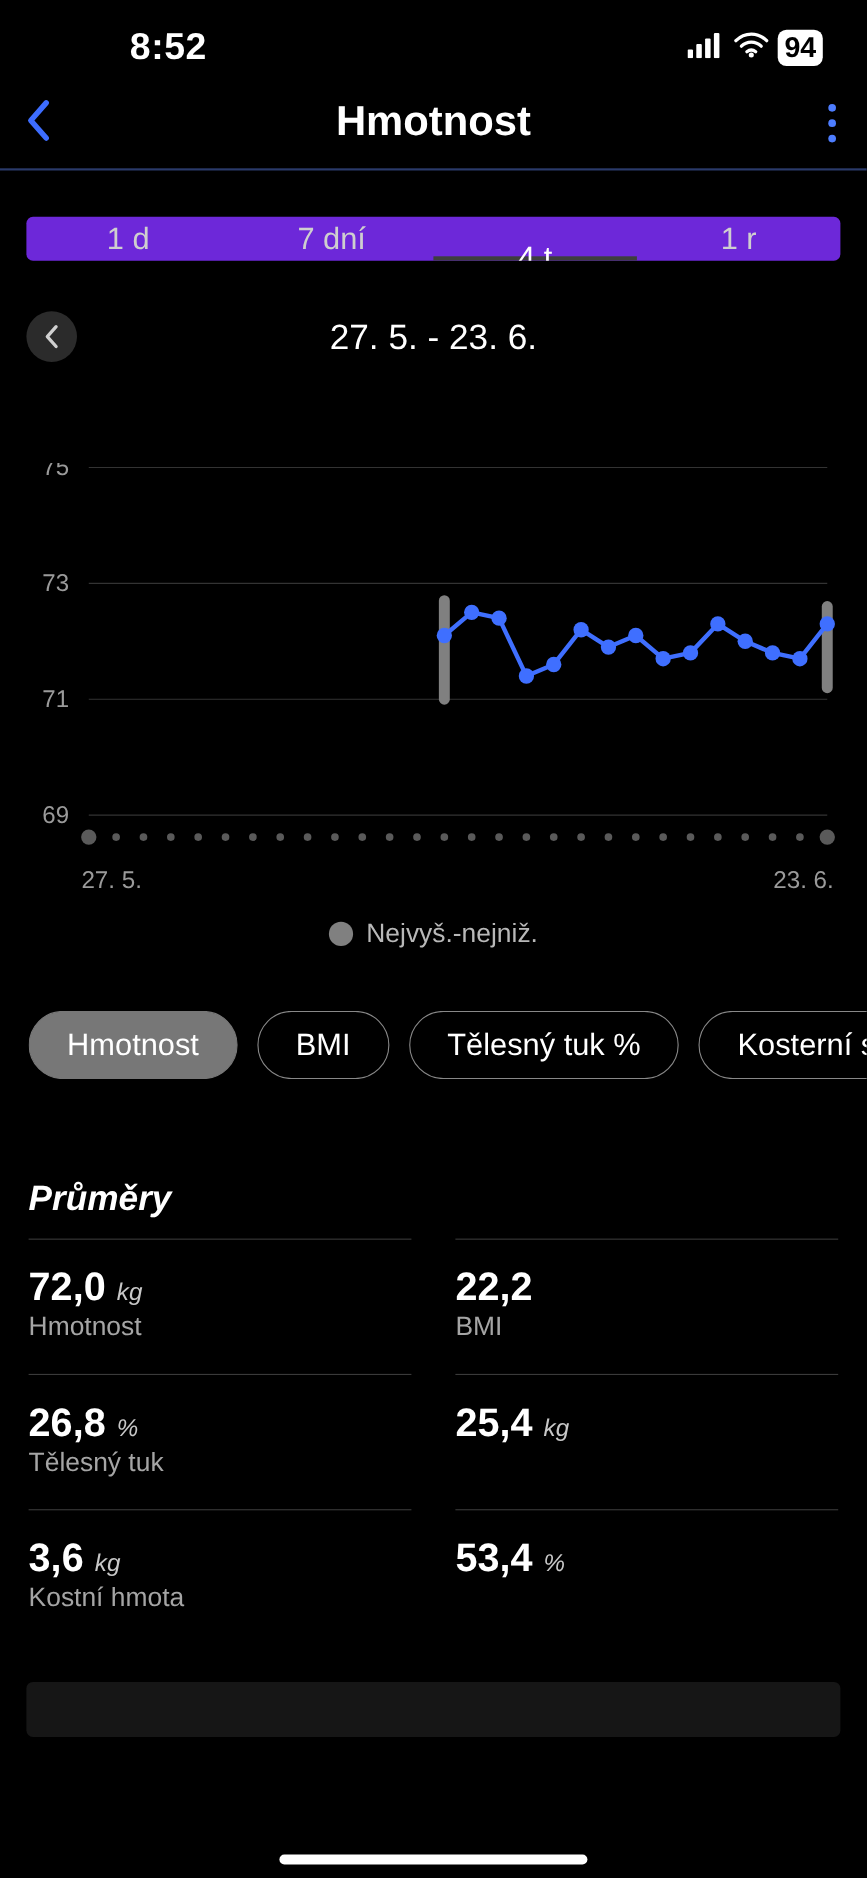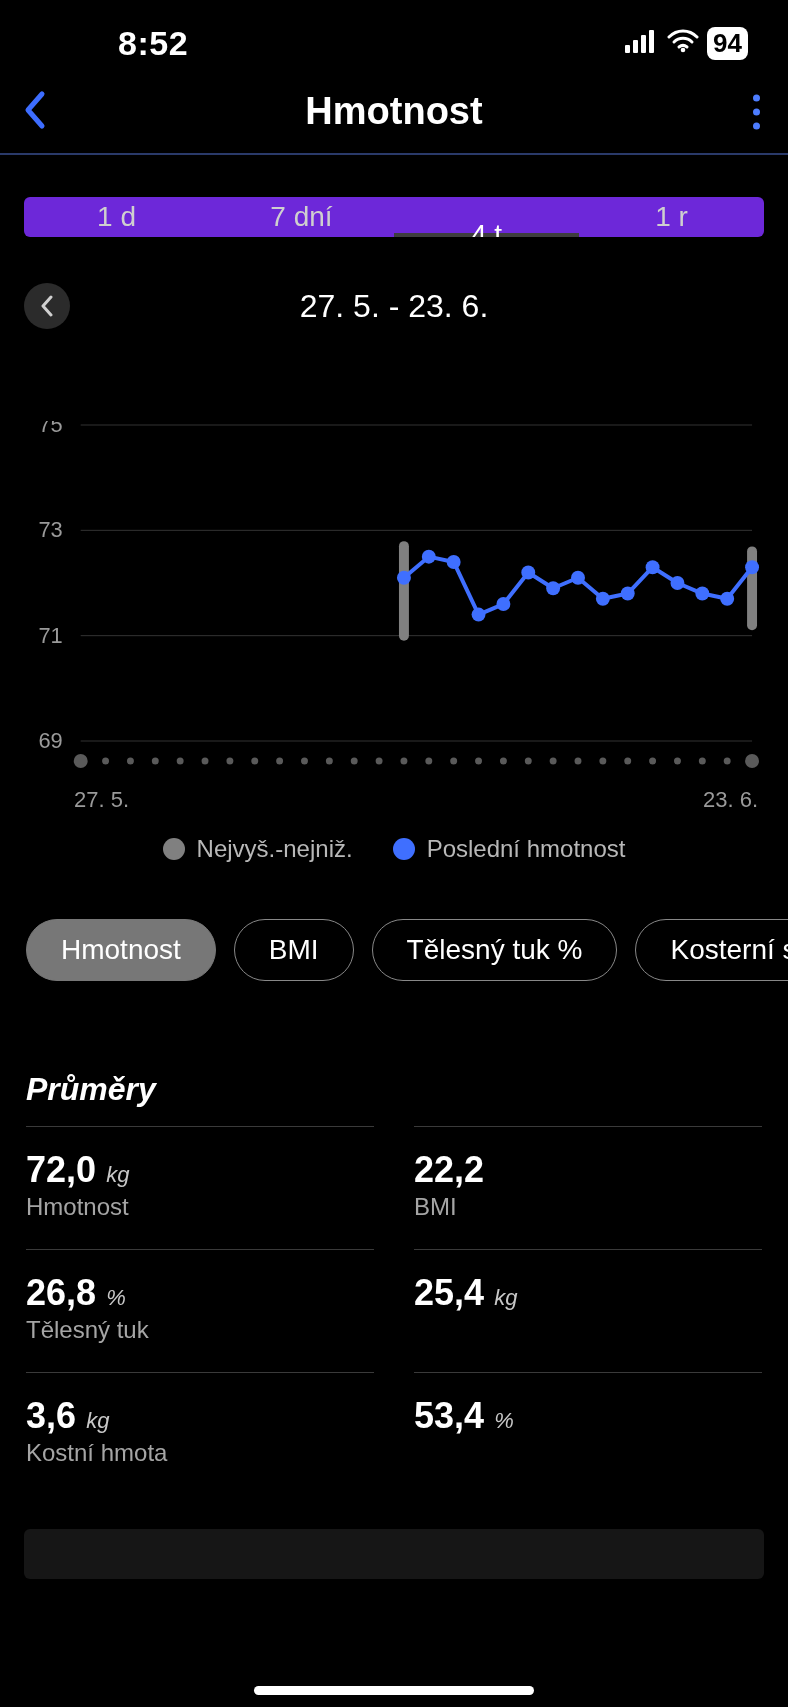--- a/index.html
+++ b/index.html
@@ -166,24 +166,20 @@
     </svg>
   <div class="xaxis-labels">
     <span>27. 5.</span>
     <span>23. 6.</span>
   </div>
   <div class="legend" id="legend">
       <div class="legend-item">
         <div class="legend-dot" style="background: rgb(128, 128, 128);"></div>
         <span>Nejvyš.-nejniž.</span>
       </div>
-      <div class="legend-item">
-        <div class="legend-dot" style="background: rgb(63, 111, 255);"></div>
-        <span>Poslední hmotnost</span>
-      </div>
     </div>
 </div>
 
 <div class="pill-row" id="pill-row">
     <div class="pill active">Hmotnost</div>
     <div class="pill">BMI</div>
     <div class="pill">Tělesný tuk %</div>
     <div class="pill">Kosterní sval</div>
   </div>
 

